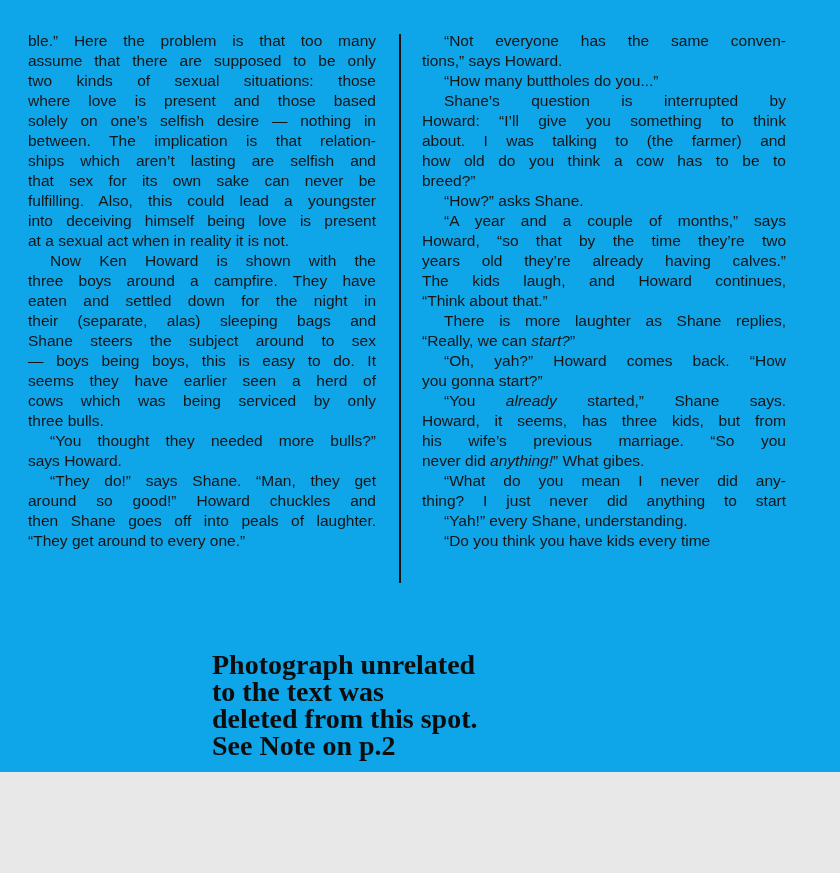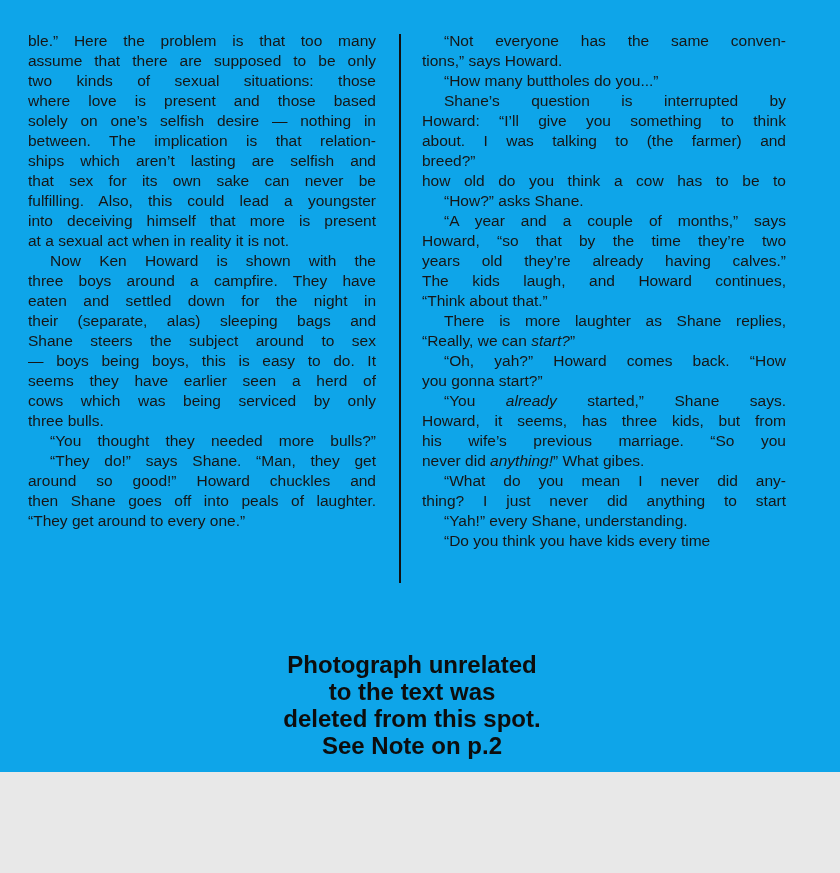--- a/index.html
+++ b/index.html
@@ -41,24 +41,24 @@
     top: 34px;
     width: 2px;
     height: 549px;
     background: #111;
   }
   .notice {
     position: absolute;
     left: 212px;
     top: 651px;
     width: 400px;
-    text-align: center;
-    font-family: Liberation Sans, sans-serif;
+    text-align: left;
+    font-family: Liberation Serif, serif;
     font-weight: bold;
-    font-size: 24px;
+    font-size: 28px;
     line-height: 27px;
     color: #0d0d0d;
   }
   .pagenum {
     position: absolute;
     left: 0;
     top: 806px;
     width: 774px;
     text-align: right;
     font-family: "Liberation Serif", "DejaVu Serif", serif;
@@ -75,36 +75,37 @@
       <div class="para">
         <div class="line"><span>ble.” Here the problem is that too many</span></div>
         <div class="line"><span>assume that there are supposed to be only</span></div>
         <div class="line"><span>two kinds of sexual situations: those</span></div>
         <div class="line"><span>where love is present and those based</span></div>
         <div class="line"><span>solely on one’s selfish desire — nothing in</span></div>
         <div class="line"><span>between. The implication is that relation-</span></div>
         <div class="line"><span>ships which aren’t lasting are selfish and</span></div>
         <div class="line"><span>that sex for its own sake can never be</span></div>
         <div class="line"><span>fulfilling. Also, this could lead a youngster</span></div>
-        <div class="line"><span>into deceiving himself that more is present</span></div>
+        <div class="line"><span>into deceiving himself being love is present</span></div>
         <div class="line last"><span>at a sexual act when in reality it is not.</span></div>
       </div>
       <div class="para">
         <div class="line indent"><span>Now Ken Howard is shown with the</span></div>
         <div class="line"><span>three boys around a campfire. They have</span></div>
         <div class="line"><span>eaten and settled down for the night in</span></div>
         <div class="line"><span>their (separate, alas) sleeping bags and</span></div>
         <div class="line"><span>Shane steers the subject around to sex</span></div>
         <div class="line"><span>— boys being boys, this is easy to do. It</span></div>
         <div class="line"><span>seems they have earlier seen a herd of</span></div>
         <div class="line"><span>cows which was being serviced by only</span></div>
         <div class="line last"><span>three bulls.</span></div>
       </div>
       <div class="para">
         <div class="line indent"><span>“You thought they needed more bulls?”</span></div>
+        <div class="line last"><span>says Howard.</span></div>
       </div>
       <div class="para">
         <div class="line indent"><span>“They do!” says Shane. “Man, they get</span></div>
         <div class="line"><span>around so good!” Howard chuckles and</span></div>
         <div class="line"><span>then Shane goes off into peals of laughter.</span></div>
         <div class="line last"><span>“They get around to every one.”</span></div>
       </div>
     </div>
   <div class="divider"></div>
   <div class="col col-right">
@@ -112,22 +113,22 @@
         <div class="line indent"><span>“Not everyone has the same conven-</span></div>
         <div class="line last"><span>tions,” says Howard.</span></div>
       </div>
       <div class="para">
         <div class="line last indent"><span>“How many buttholes do you...”</span></div>
       </div>
       <div class="para">
         <div class="line indent"><span>Shane’s question is interrupted by</span></div>
         <div class="line"><span>Howard: “I’ll give you something to think</span></div>
         <div class="line"><span>about. I was talking to (the farmer) and</span></div>
+        <div class="line"><span>how old do you think a cow has to be to</span></div>
         <div class="line last"><span>breed?”</span></div>
-        <div class="line"><span>how old do you think a cow has to be to</span></div>
       </div>
       <div class="para">
         <div class="line last indent"><span>“How?” asks Shane.</span></div>
       </div>
       <div class="para">
         <div class="line indent"><span>“A year and a couple of months,” says</span></div>
         <div class="line"><span>Howard, “so that by the time they’re two</span></div>
         <div class="line"><span>years old they’re already having calves.”</span></div>
         <div class="line"><span>The kids laugh, and Howard continues,</span></div>
         <div class="line last"><span>“Think about that.”</span></div>

